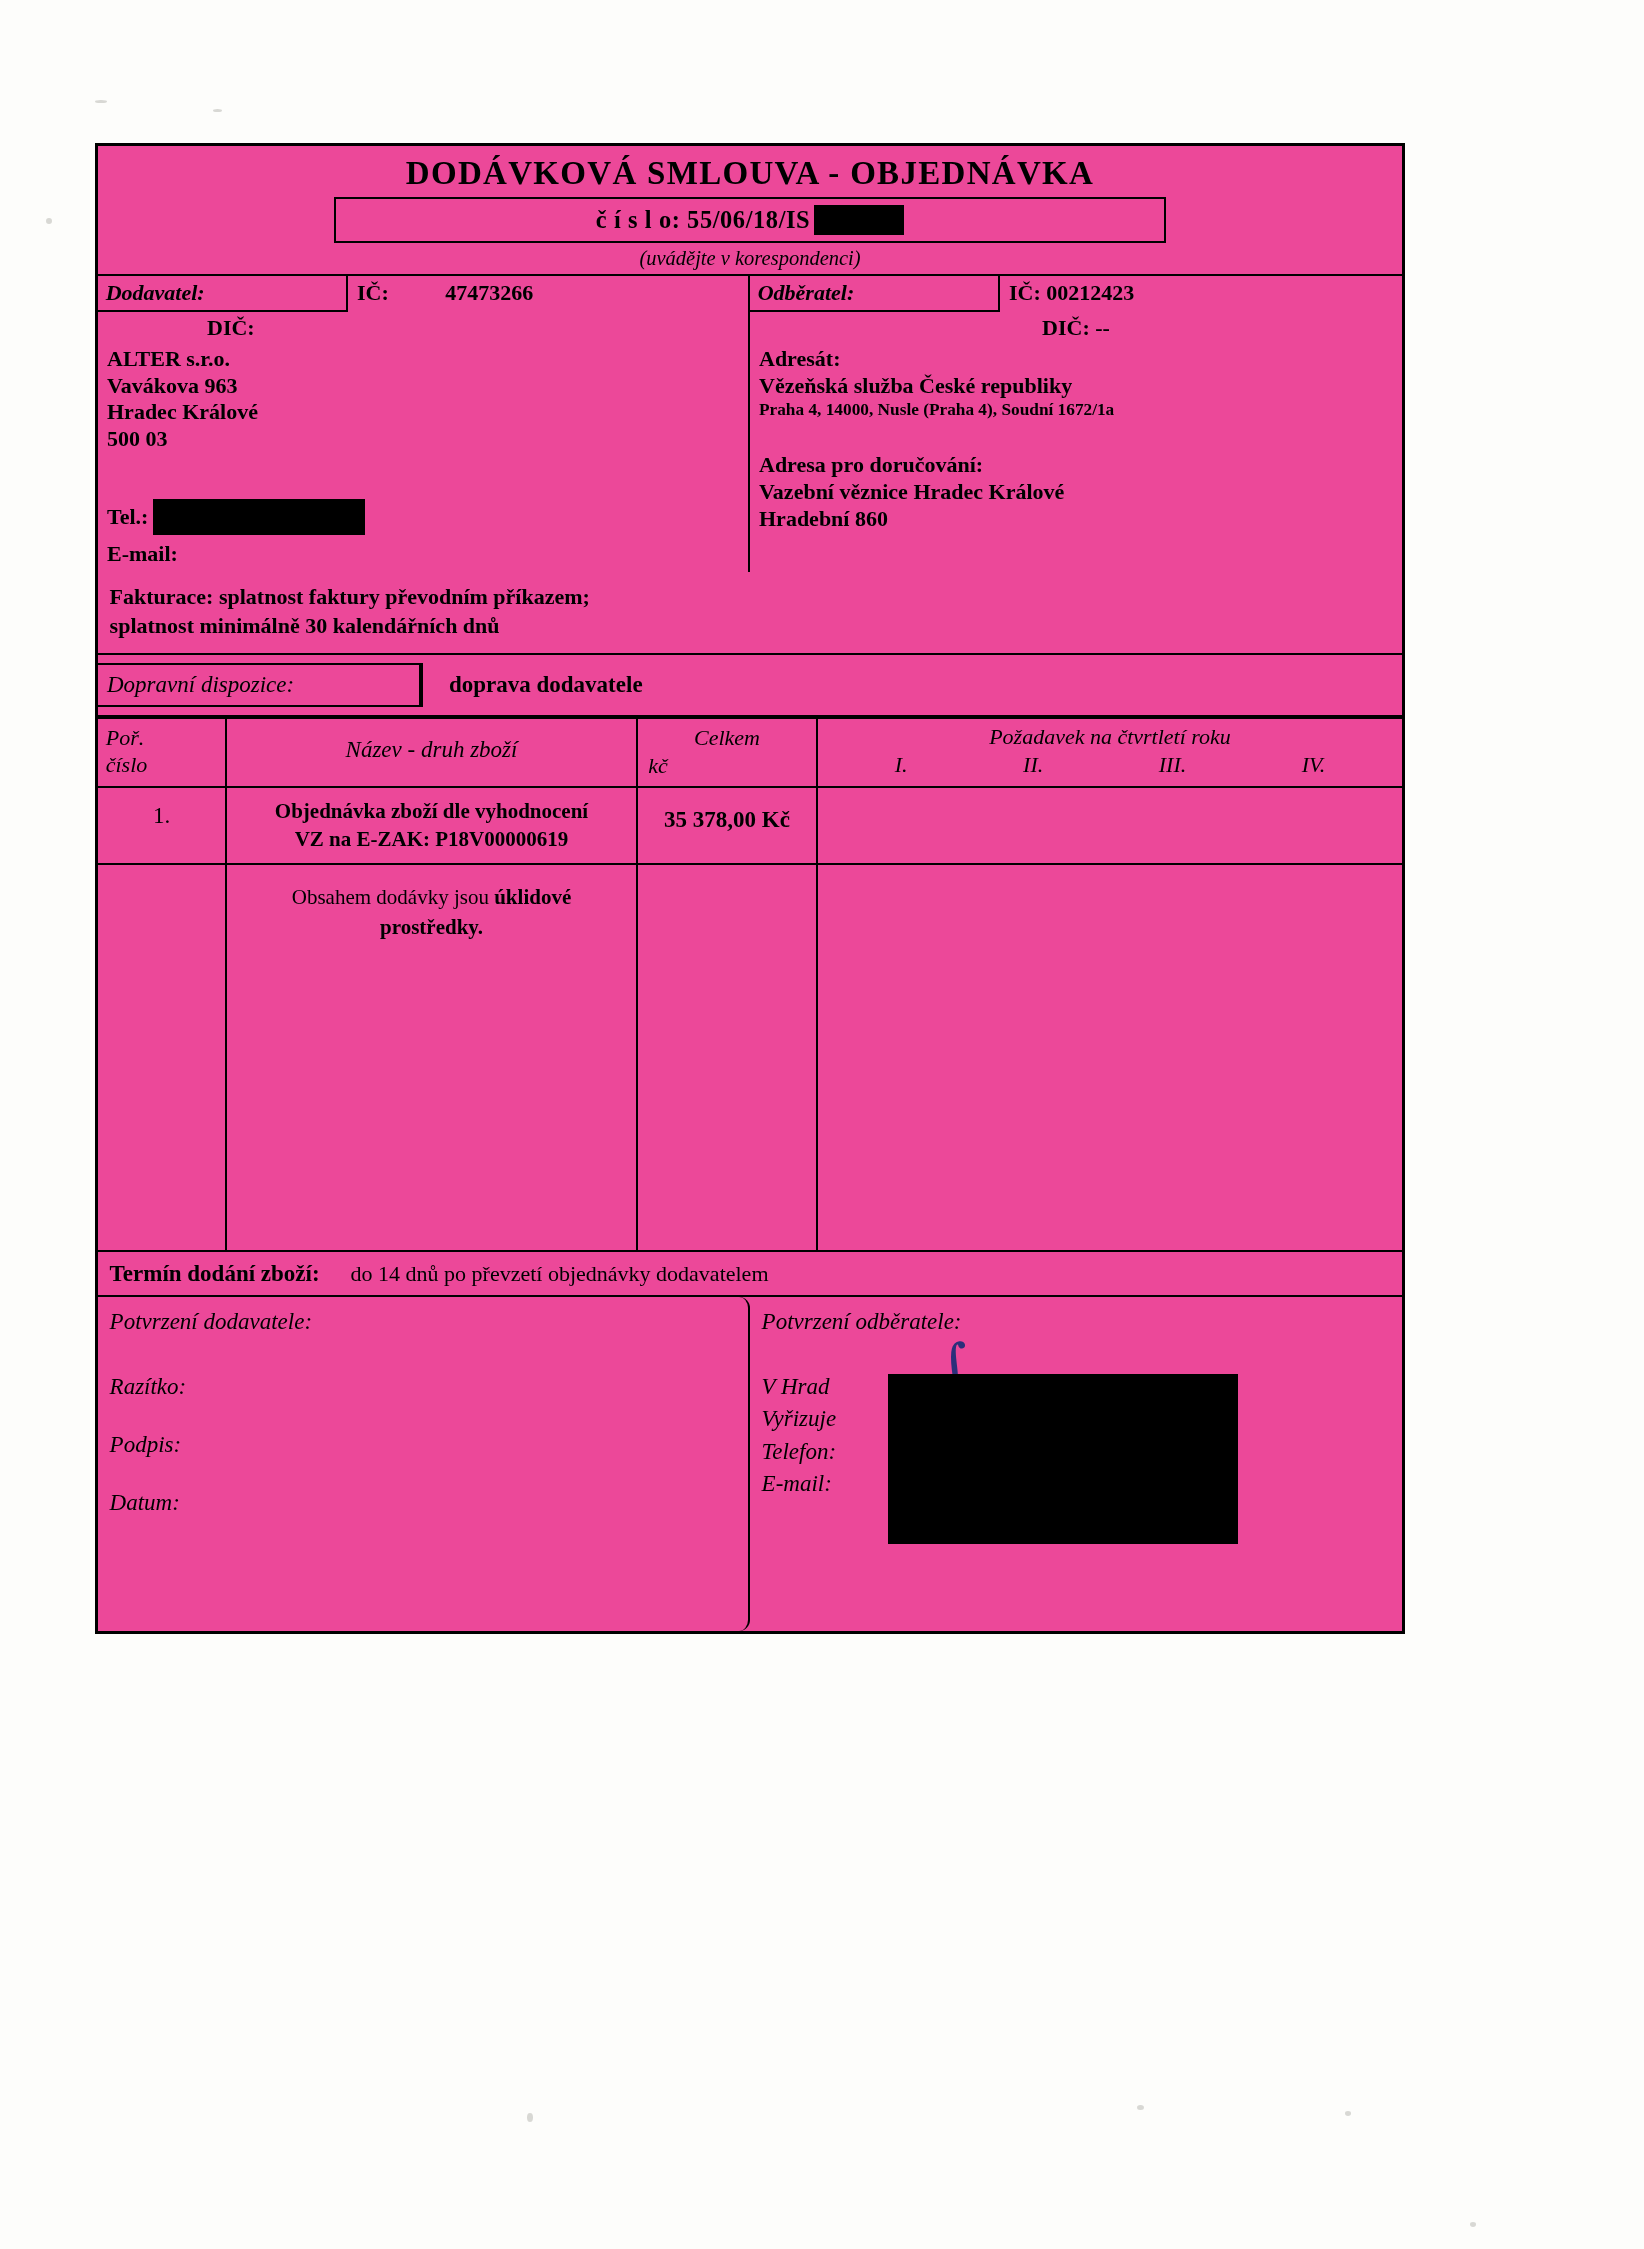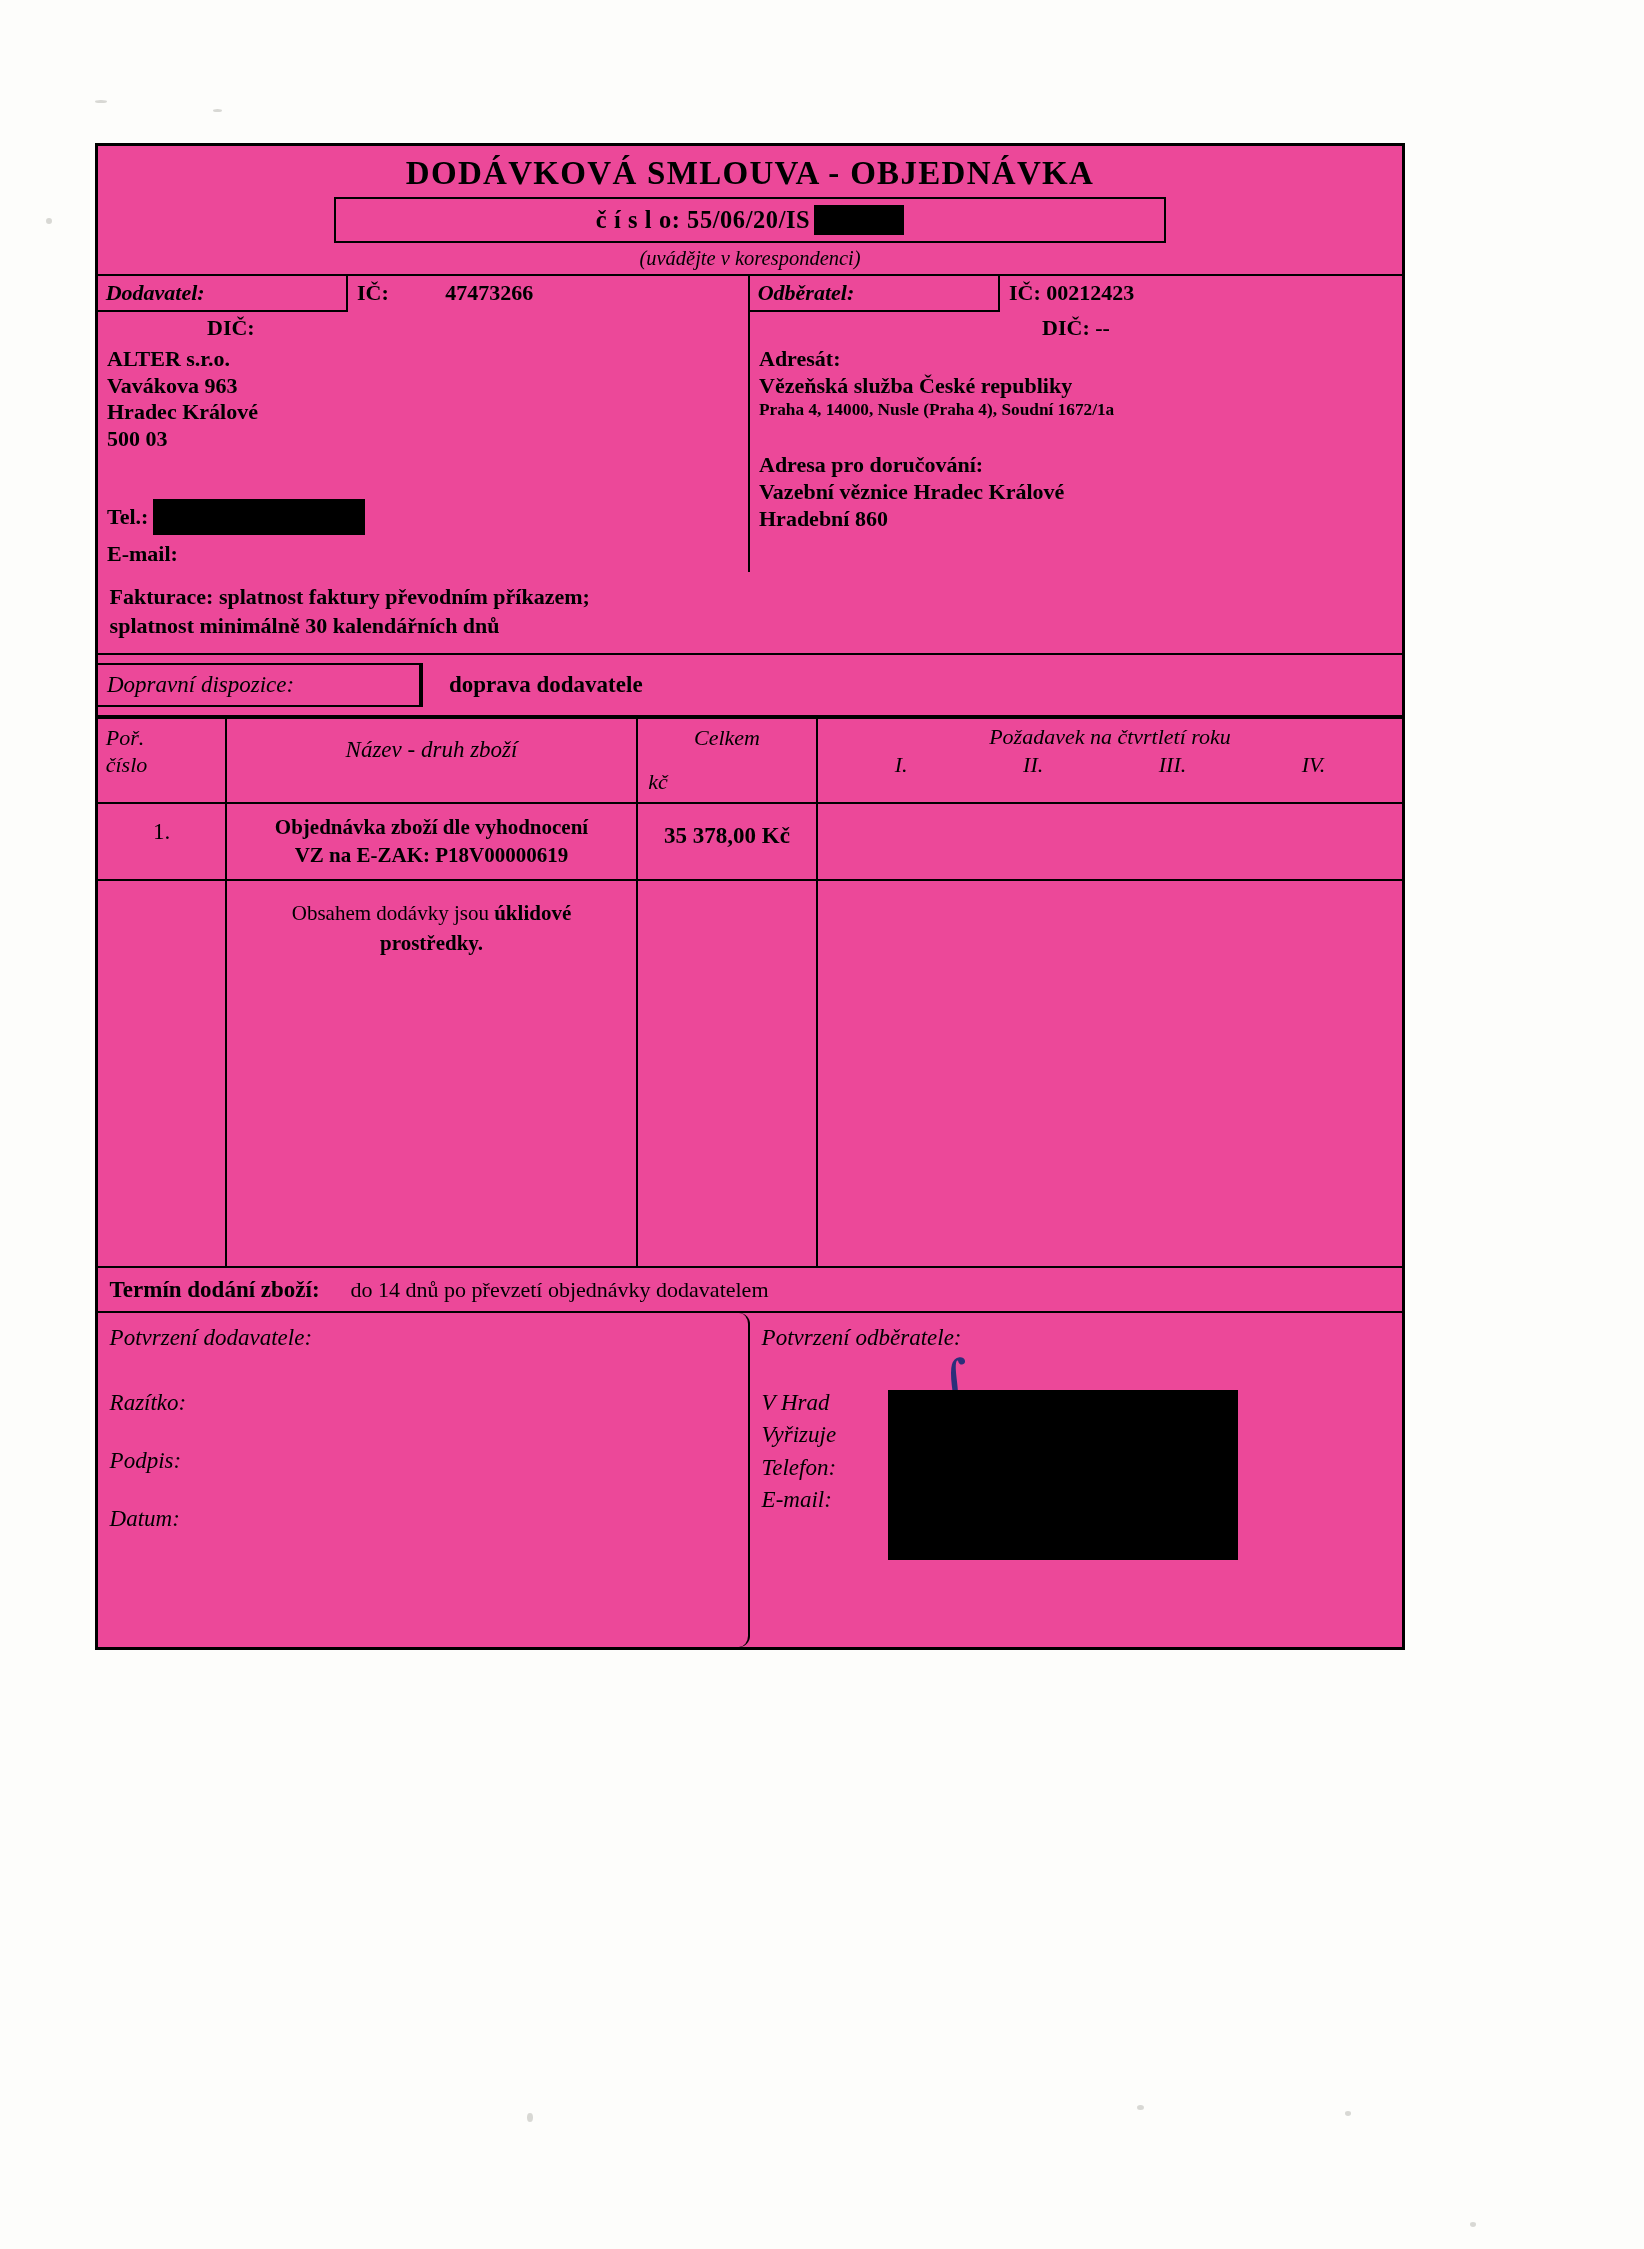--- a/index.html
+++ b/index.html
@@ -258,21 +258,21 @@
     text-align: center;
     padding-top: 18px;
   }
   .th-celkem {
     font-style: italic;
     font-size: 22px;
     text-align: center;
     padding: 5.1px 0 5.1px 0;
     line-height: 1.3;
   }
-  .th-celkem .kc { display: block; text-align: left; padding-left: 10.3px; margin-top: 16px; }
+  .th-celkem .kc { display: block; text-align: left; padding-left: 10.3px; }
   .th-pozad {
     font-style: italic;
     font-size: 22px;
     text-align: center;
     padding: 5.1px 0 0 0;
   }
   .quarters {
     display: flex;
     justify-content: space-around;
     font-style: italic;
@@ -389,21 +389,21 @@
 <div class="speck" style="left:1137px;top:2105px;width:7px;height:5.1px;"></div>
 <div class="speck" style="left:1345px;top:2111px;width:6.4px;height:5.1px;"></div>
 <div class="speck" style="left:1470px;top:2222px;width:6.4px;height:5.1px;"></div>
 
 <div class="doc">
 
   <div class="title">DODÁVKOVÁ  SMLOUVA  -  OBJEDNÁVKA</div>
 
   <div class="number-row">
     <div class="number-box">
-      <span class="number-text">č í s l o: 55/06/20/IS</span>
+      <span class="number-text">č í s l o: 55/06/18/IS</span>
       <span class="redact num-redact"></span>
     </div>
   </div>
 
   <div class="subtitle">(uvádějte v korespondenci)</div>
 
   <div class="parties">
 
     <div class="party left">
       <div class="party-head">

